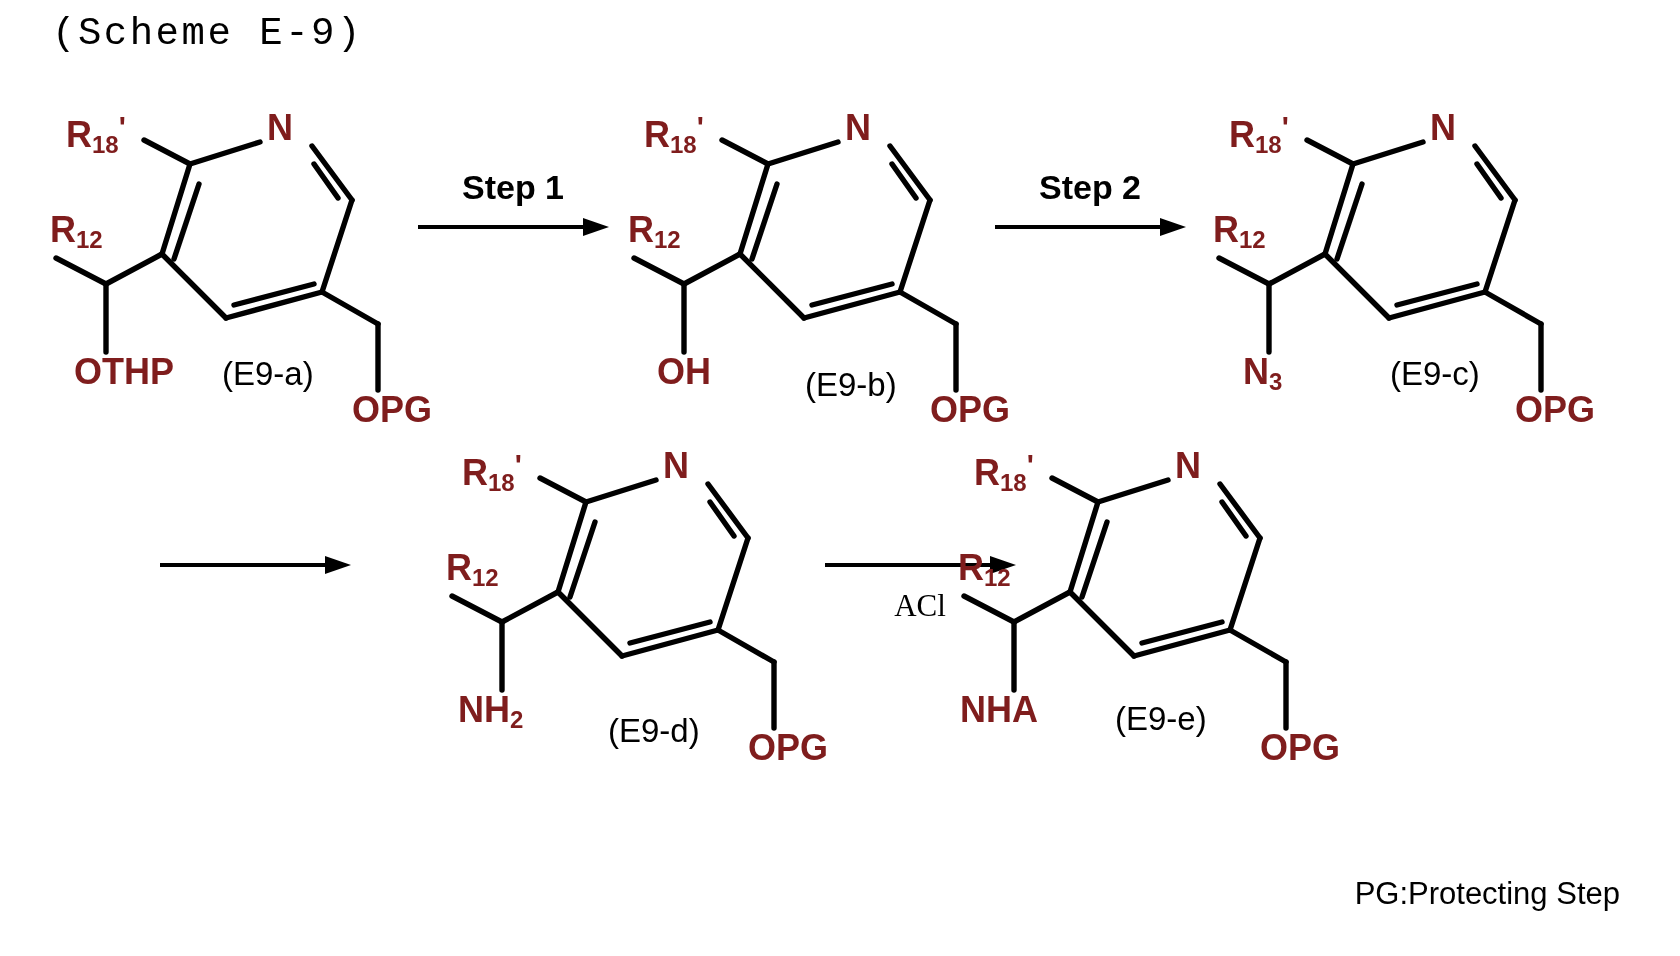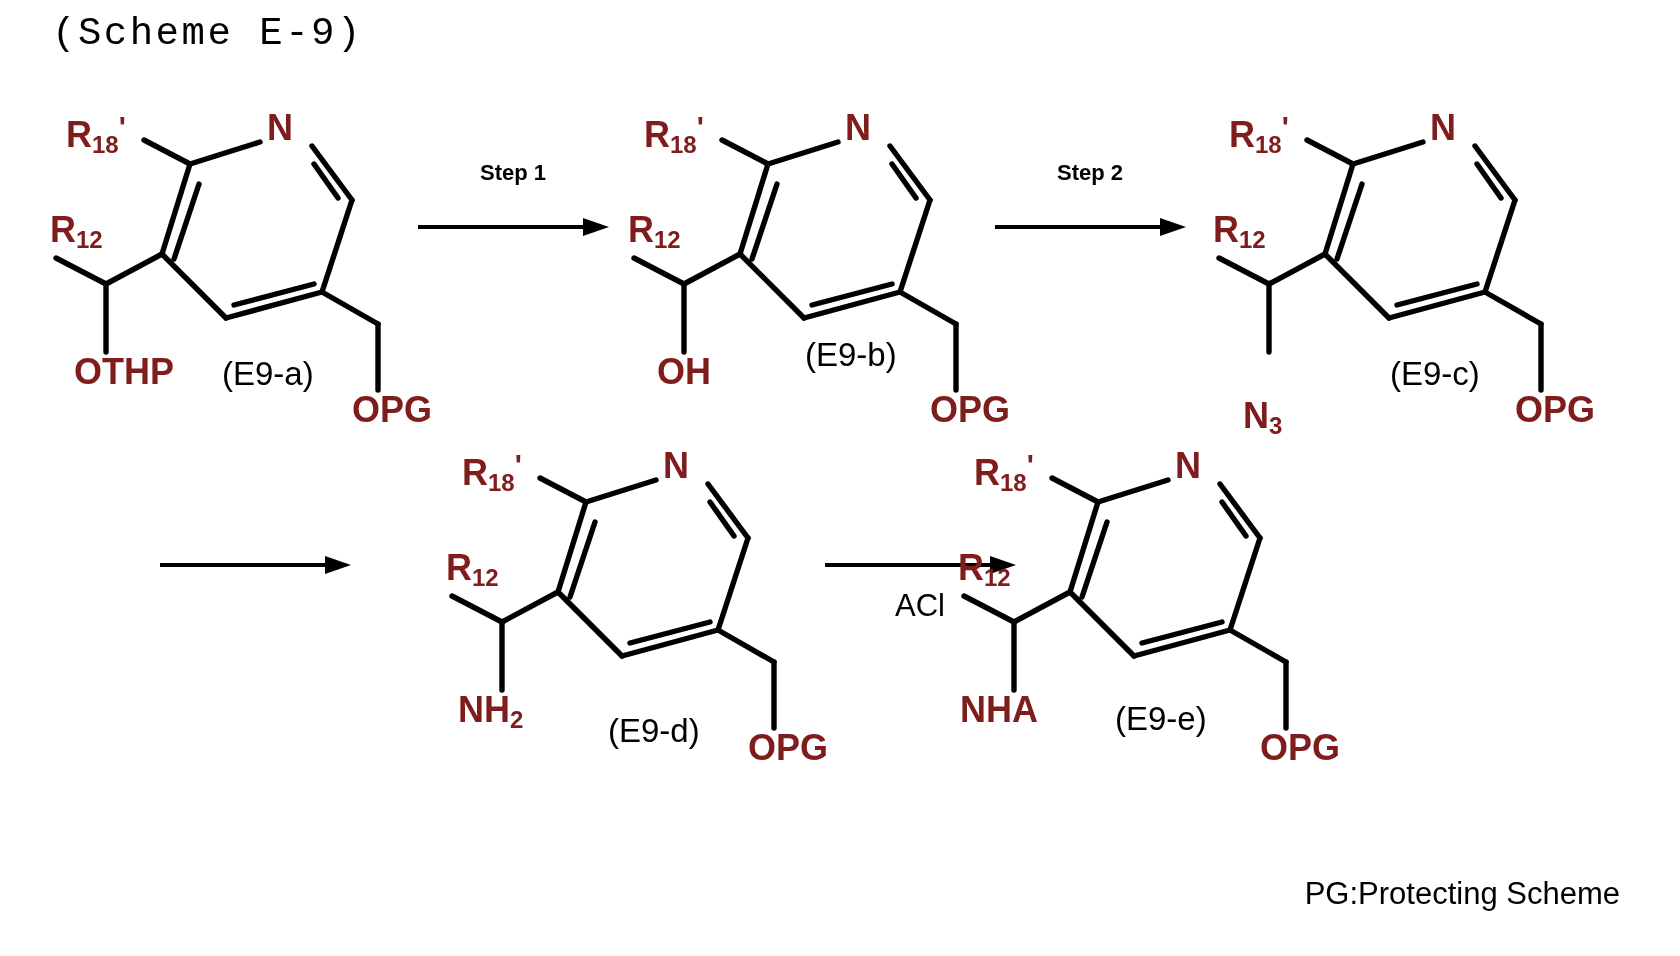--- a/index.html
+++ b/index.html
@@ -28,22 +28,22 @@
   .atomlabel .prime{font-size:30px;vertical-align:0.32em;font-weight:700;}
   
   .compound-id{
     position:absolute;font-family:"Liberation Sans",sans-serif;
     font-size:33px;font-weight:500;white-space:nowrap;color:#000;
   }
   
   .reaction{position:absolute;}
   .rxn-label{
     position:absolute;font-family:"Liberation Sans",sans-serif;
-    font-size:22px;font-weight:bold;white-space:nowrap;color:#000;
-    text-align:center;width:100%;
+    font-size:34px;font-weight:bold;white-space:nowrap;color:#000;
+    text-align:center;width:100%;margin-top:8px;
   }
   .rxn-sub{
     position:absolute;font-family:"Liberation Sans",sans-serif;
     font-size:31px;font-weight:500;white-space:nowrap;color:#000;
     text-align:center;width:100%;
   }
   .arrow-svg{position:absolute;left:0;}
   
   #legend{
     position:absolute;right:60px;bottom:44px;
@@ -129,21 +129,21 @@
   <div class="atomlabel" style="left:28px;top:110px;">
     <span>R</span><span class="sub">12</span>
   </div>
   <div class="atomlabel" style="left:44px;top:10px;">
     <span>R</span><span class="sub">18</span><span class="prime">'</span>
   </div>
   <div class="atomlabel" style="left:245px;top:8px;">N</div>
   <div class="atomlabel" style="left:57px;top:252px;">OH</div>
   <div class="atomlabel" style="left:330px;top:290px;">OPG</div>
 </div>
-<div class="compound-id" style="left:805px;top:336px;">(E9-b)</div>
+<div class="compound-id" style="left:805px;top:366px;">(E9-b)</div>
 
 <div class="reaction" style="left:990px;top:160px;width:200px;height:90px;">
   <div class="rxn-label" style="top:0;">Step 2</div>
   <svg class="arrow-svg" style="top:52px;" width="200" height="30" viewBox="0 0 200 30">
     <line x1="5" y1="15" x2="172" y2="15" stroke="#000" stroke-width="4"></line>
     <polygon points="170,6 196,15 170,24" fill="#000"></polygon>
   </svg>
 </div>
 
 <div class="molecule" style="left:1185px;top:102px;">
@@ -166,21 +166,21 @@
       <path d="M356,222 L356,288"></path>
     </g>
   </svg>
   <div class="atomlabel" style="left:28px;top:110px;">
     <span>R</span><span class="sub">12</span>
   </div>
   <div class="atomlabel" style="left:44px;top:10px;">
     <span>R</span><span class="sub">18</span><span class="prime">'</span>
   </div>
   <div class="atomlabel" style="left:245px;top:8px;">N</div>
-  <div class="atomlabel" style="left:58px;top:252px;margin-top:44px;">
+  <div class="atomlabel" style="left:58px;top:252px;">
     <span>N</span><span class="sub">3</span>
   </div>
   <div class="atomlabel" style="left:330px;top:290px;">OPG</div>
 </div>
 <div class="compound-id" style="left:1390px;top:355px;">(E9-c)</div>
 
 <div class="reaction" style="left:155px;top:498px;width:200px;height:90px;">
   <svg class="arrow-svg" style="top:52px;" width="200" height="30" viewBox="0 0 200 30">
     <line x1="5" y1="15" x2="172" y2="15" stroke="#000" stroke-width="4"></line>
     <polygon points="170,6 196,15 170,24" fill="#000"></polygon>
@@ -219,21 +219,21 @@
   </div>
   <div class="atomlabel" style="left:330px;top:290px;">OPG</div>
 </div>
 <div class="compound-id" style="left:608px;top:712px;">(E9-d)</div>
 
 <div class="reaction" style="left:820px;top:498px;width:200px;height:140px;">
   <svg class="arrow-svg" style="top:52px;" width="200" height="30" viewBox="0 0 200 30">
     <line x1="5" y1="15" x2="172" y2="15" stroke="#000" stroke-width="4"></line>
     <polygon points="170,6 196,15 170,24" fill="#000"></polygon>
   </svg>
-  <div class="rxn-sub" style="top:90px;">ACl</div>
+  <div class="rxn-sub" style="top:90px;font-family:Liberation Serif, serif;">ACl</div>
 </div>
 
 <div class="molecule" style="left:930px;top:440px;">
   <svg class="mol-svg" width="430" height="300" viewBox="0 0 430 300">
     <g stroke="#000" stroke-width="5.4" fill="none" stroke-linecap="round">
       <path d="M168,62 L238,40"></path>
       <path d="M290,44 L330,98"></path>
       <path d="M330,98 L300,190"></path>
       <path d="M300,190 L204,216"></path>
       <path d="M204,216 L140,152"></path>
@@ -254,13 +254,13 @@
   </div>
   <div class="atomlabel" style="left:44px;top:10px;">
     <span>R</span><span class="sub">18</span><span class="prime">'</span>
   </div>
   <div class="atomlabel" style="left:245px;top:8px;">N</div>
   <div class="atomlabel" style="left:30px;top:252px;">NHA</div>
   <div class="atomlabel" style="left:330px;top:290px;">OPG</div>
 </div>
 <div class="compound-id" style="left:1115px;top:700px;">(E9-e)</div>
 
-<div id="legend">PG:Protecting Scheme</div>
+<div id="legend">PG:Protecting Step</div>
 
 </body></html>

